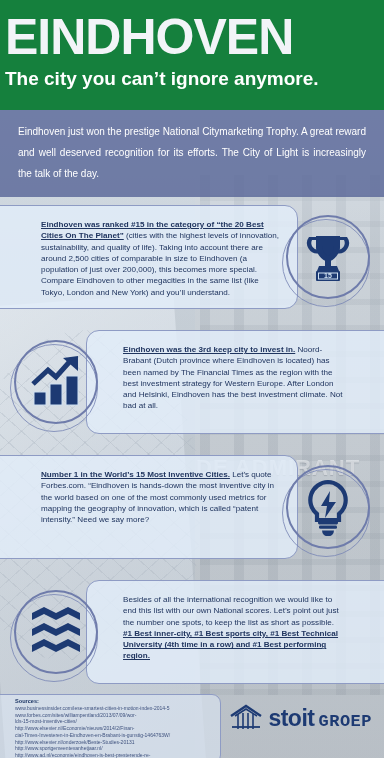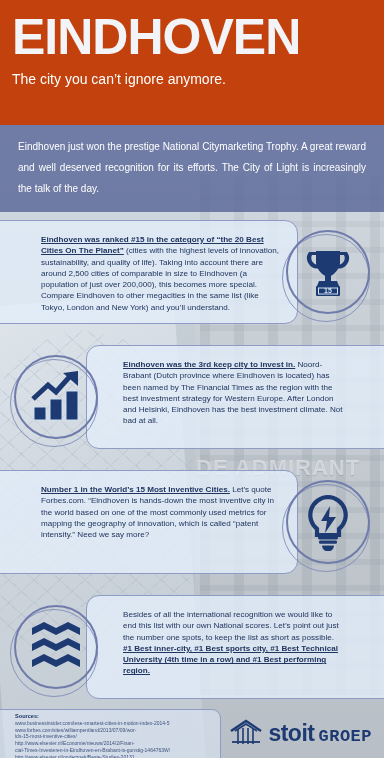--- a/index.html
+++ b/index.html
@@ -53,36 +53,36 @@
   }
   #bg-wash{
     position:absolute; left:0; top:110px; width:384px; height:648px;
     background:linear-gradient(180deg, rgba(226,234,243,.55) 0%, rgba(214,223,233,.33) 22%, rgba(205,214,224,.22) 60%, rgba(198,206,215,.30) 100%);
     z-index:4;
   }
 
   
   #header{
     position:relative; z-index:10;
-    background:#c2410c;
-    height:125px;
-    padding:6px 14px 0 12px;
+    background:#15803d;
+    height:110px;
+    padding:6px 14px 0 5px;
   }
   #title{
     color:#f2f4f8;
     font-size:50px;
     font-weight:bold;
     letter-spacing:-1px;
     line-height:62px;
     white-space:nowrap;
   }
   #subtitle{
     color:#ffffff;
-    font-size:14px;
-    font-weight:normal;
+    font-size:19px;
+    font-weight:bold;
     line-height:26px;
     margin-top:-2px;
   }
 
   
   #intro-band{
     position:relative; z-index:10;
     background:rgba(86,100,150,.80);
     padding:11px 18px 13px 18px;
   }

